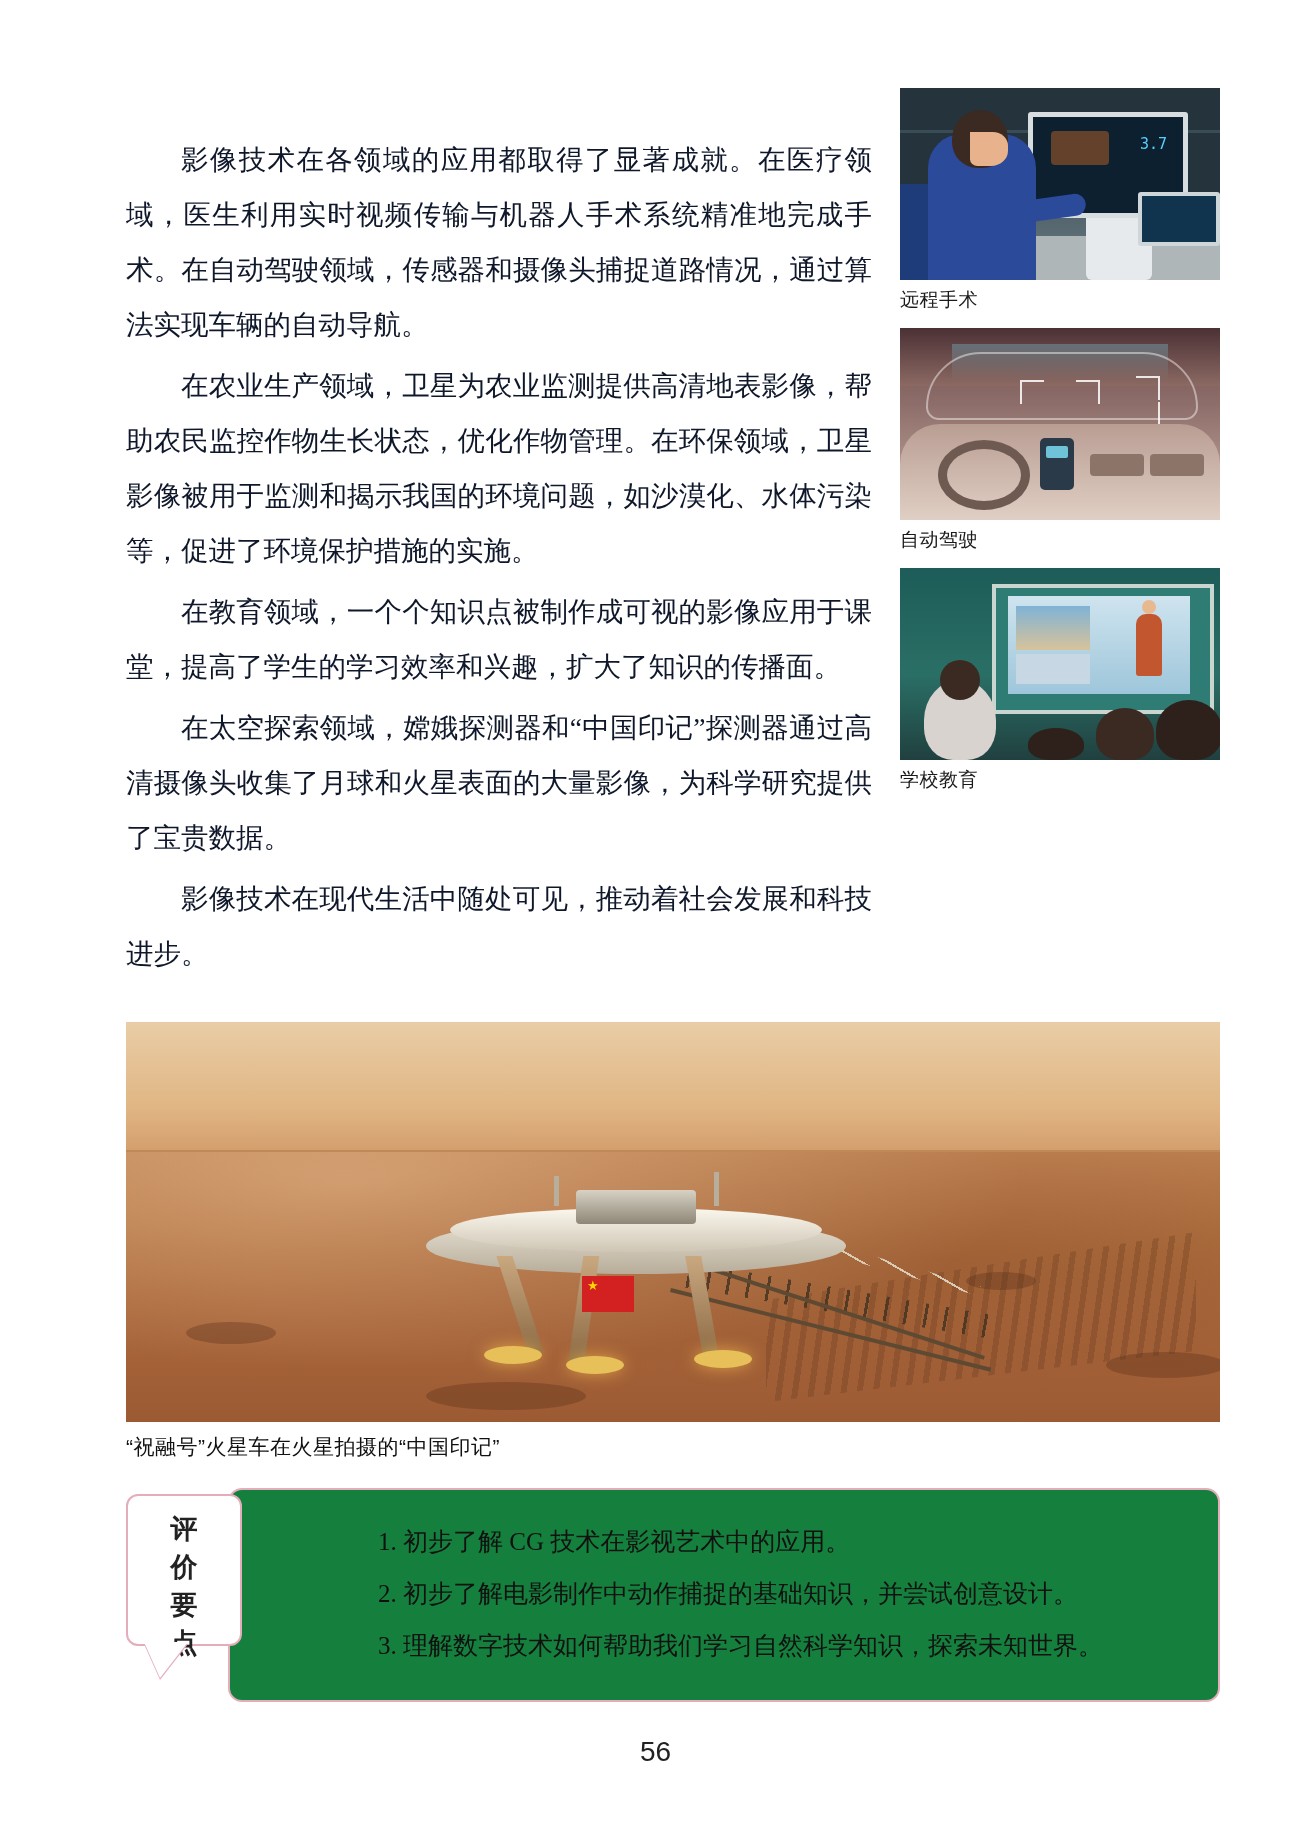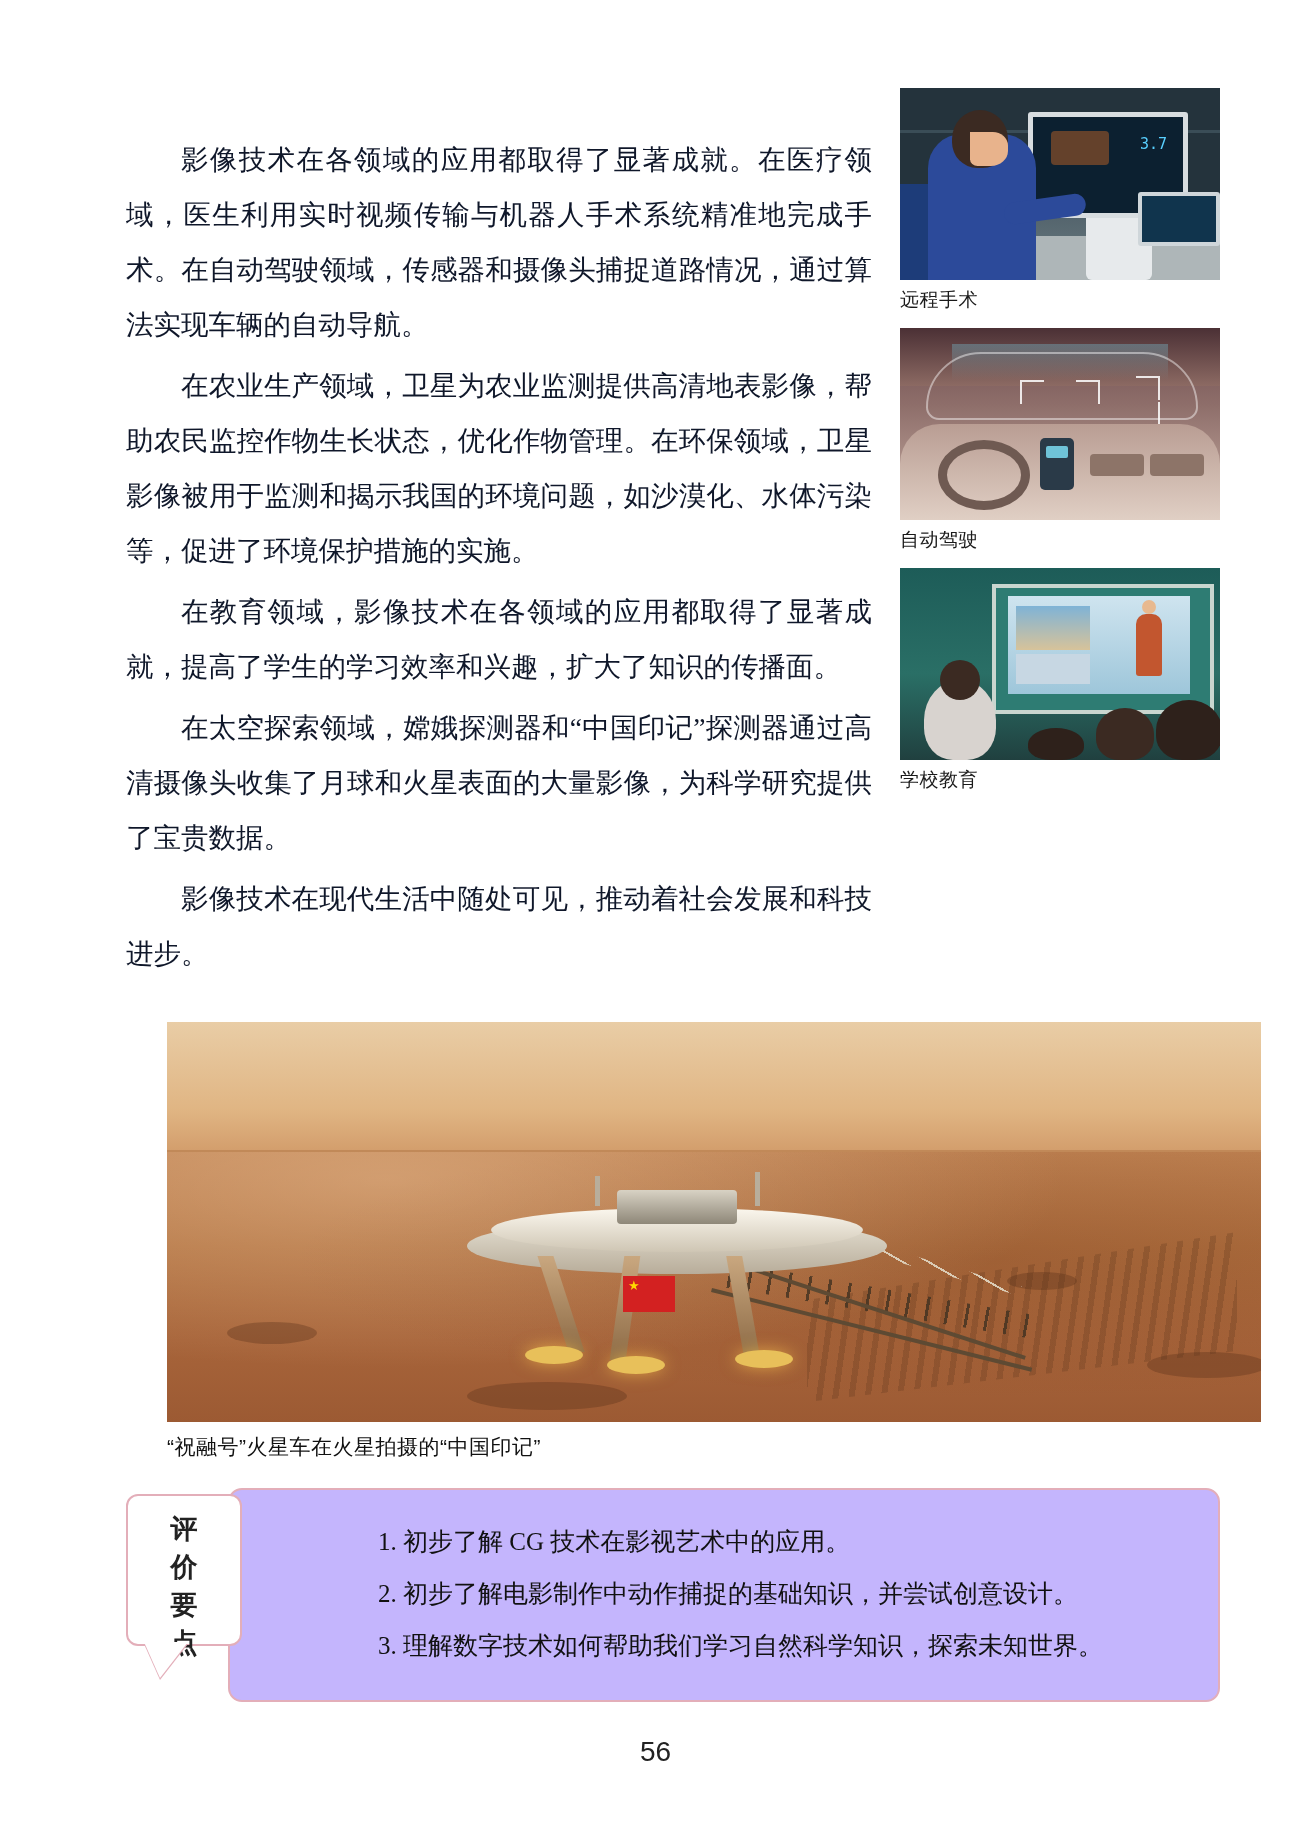--- a/index.html
+++ b/index.html
@@ -138,21 +138,20 @@
   .t4 .s2{left:196px;top:140px;width:58px;height:52px;background:#3b2a22;}
   .t4 .s3{left:256px;top:132px;width:66px;height:60px;background:#2e211b;}
   .t4 .s4{left:128px;top:160px;width:56px;height:32px;background:#2e211b;}
 
   
   .mars-fig {
     position: absolute;
     left: 126px;
     top: 1022px;
     width: 898px;
-    margin-left: 41px;
   }
   .mars-img {
     position: relative;
     width: 1094px;
     height: 400px;
     overflow: hidden;
     background: linear-gradient(180deg,#e8c79f 0%, #e0b municipal 0%);
     background: linear-gradient(180deg,#e9cda6 0%, #e0b583 22%, #c98c5b 40%, #b9784c 60%, #ab6b44 100%);
   }
   .mars-img .horizon{position:absolute;left:0;right:0;top:128px;height:4px;background:#b98050;opacity:.7;}
@@ -197,21 +196,21 @@
   .mars-fig .caption {
     font-family: "Liberation Sans", sans-serif;
     font-size: 21px;
     color: #111;
     padding-top: 11px;
     letter-spacing: .5px;
   }
 
   
   .eval-wrap{position:absolute;left:126px;top:1488px;width:1094px;height:218px;}
-  .eval-box{position:absolute;left:102px;top:0;right:0;height:210px;border:2px solid #e3aeb9;border-radius:14px;background:#c4b5fd;}
+  .eval-box{position:absolute;left:102px;top:0;right:0;height:210px;border:2px solid #e3aeb9;border-radius:14px;background:#15803d;}
   .eval-tab{position:absolute;left:0;top:6px;width:112px;height:148px;border:2px solid #e3aeb9;border-radius:12px;background:#fff;}
   .eval-tab .tabtext{
      position:absolute;left:0;right:0;top:14px;text-align:center;
      font-family:"Liberation Sans", sans-serif;font-weight:bold;font-size:27px;line-height:38px;color:#222;}
   .eval-tab .tail{position:absolute;left:16px;top:146px;width:0;height:0;
      border-left:16px solid transparent;border-right:28px solid transparent;border-top:36px solid #fff;
      filter:drop-shadow(0 2px 0 #e3aeb9);}
   .eval-list{position:absolute;left:148px;top:26px;right:40px;}
   .eval-list li{
      list-style:none;
@@ -228,21 +227,21 @@
 </style>
 </head>
 <body>
 
 <div class="page">
 
 
   <div class="body-col">
     <p>影像技术在各领域的应用都取得了显著成就。在医疗领域，医生利用实时视频传输与机器人手术系统精准地完成手术。在自动驾驶领域，传感器和摄像头捕捉道路情况，通过算法实现车辆的自动导航。</p>
     <p>在农业生产领域，卫星为农业监测提供高清地表影像，帮助农民监控作物生长状态，优化作物管理。在环保领域，卫星影像被用于监测和揭示我国的环境问题，如沙漠化、水体污染等，促进了环境保护措施的实施。</p>
-    <p>在教育领域，影像技术在各领域的应用都取得了显著成就，提高了学生的学习效率和兴趣，扩大了知识的传播面。</p>
+    <p>在教育领域，一个个知识点被制作成可视的影像应用于课堂，提高了学生的学习效率和兴趣，扩大了知识的传播面。</p>
     <p>在太空探索领域，嫦娥探测器和“中国印记”探测器通过高清摄像头收集了月球和火星表面的大量影像，为科学研究提供了宝贵数据。</p>
     <p>影像技术在现代生活中随处可见，推动着社会发展和科技进步。</p>
   </div>
 
   <div class="figcol">
 
     <div class="fig">
       <div class="thumb t1">
         <div class="wall"></div>
         <div class="desk"></div>

